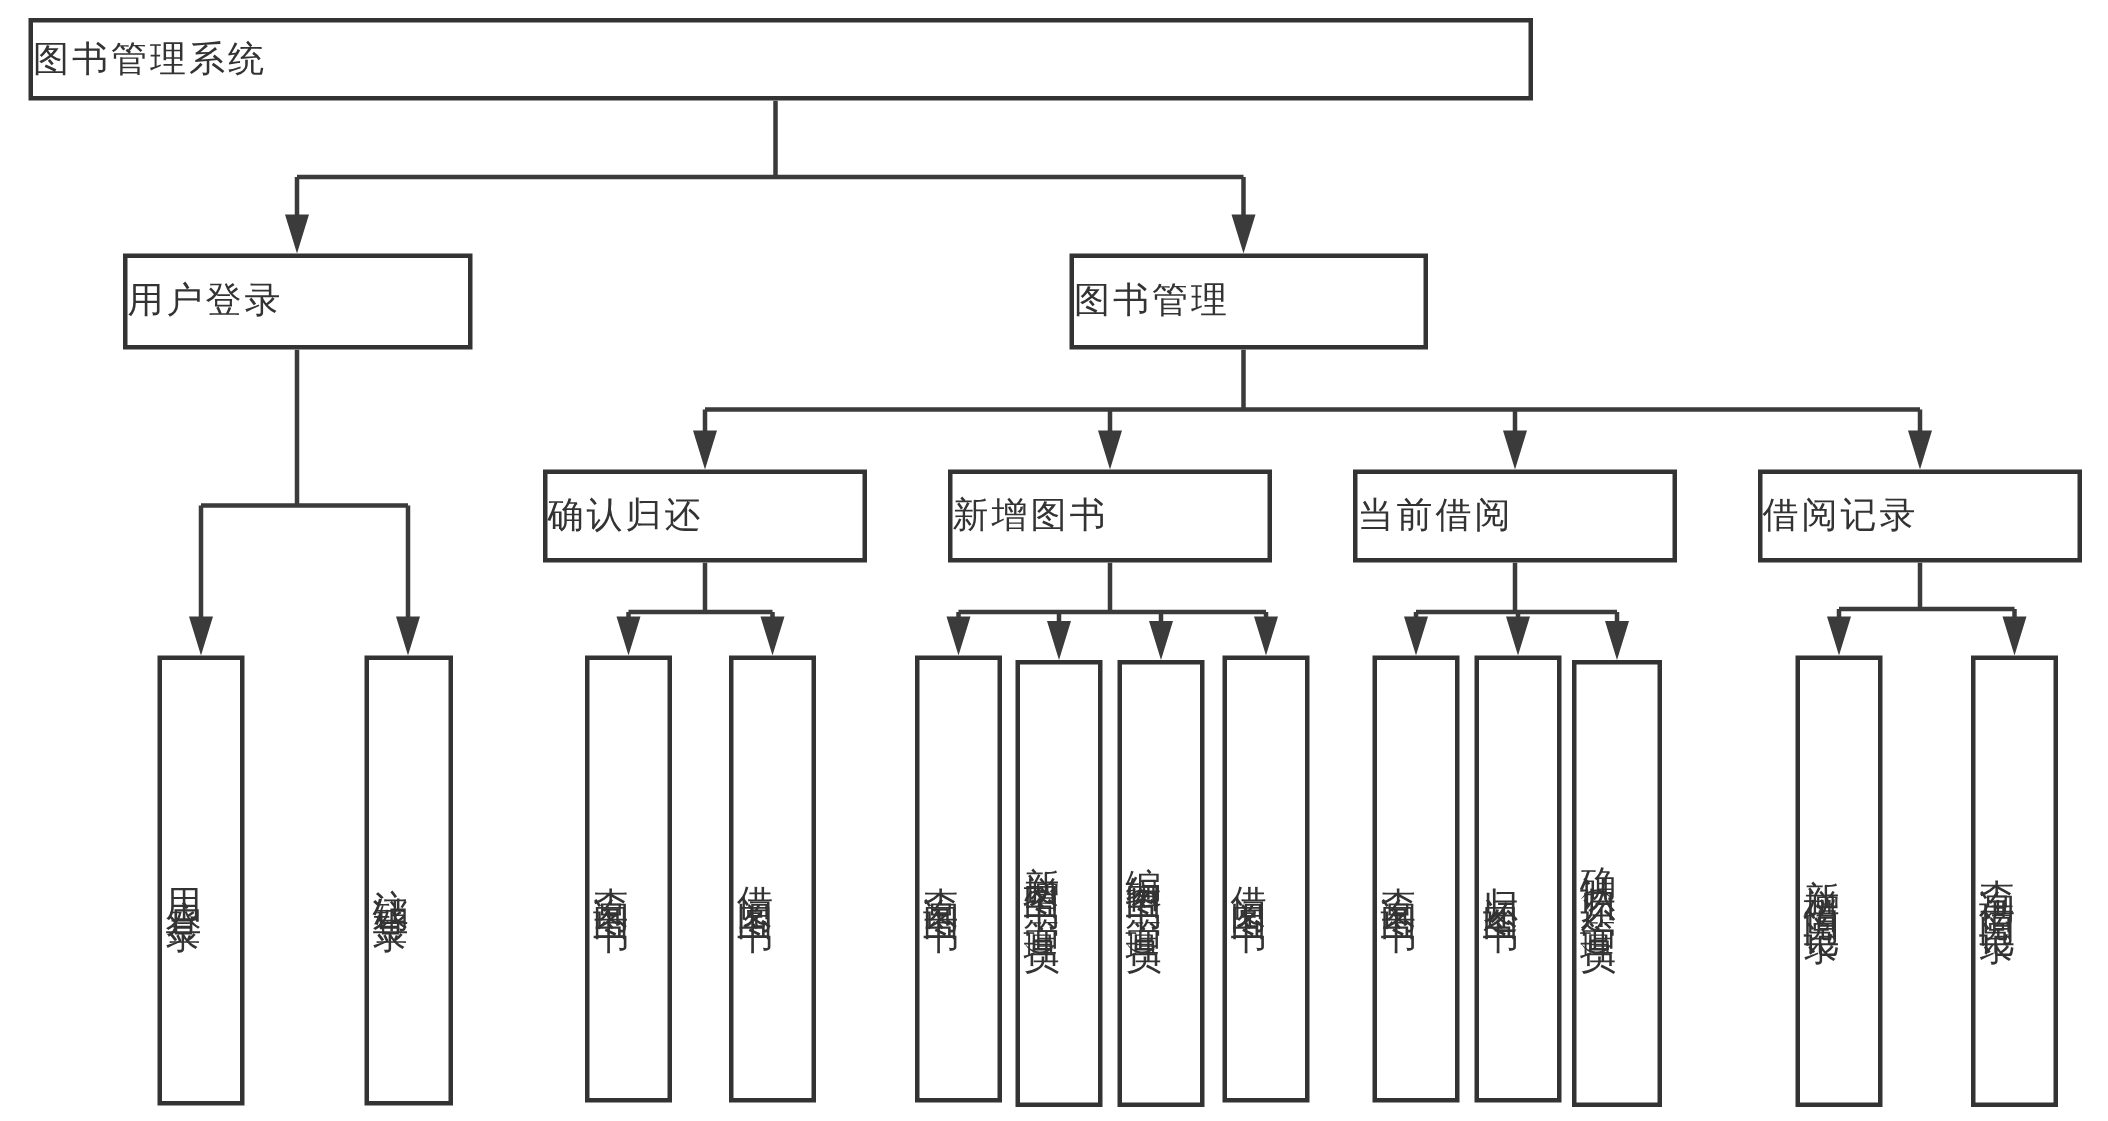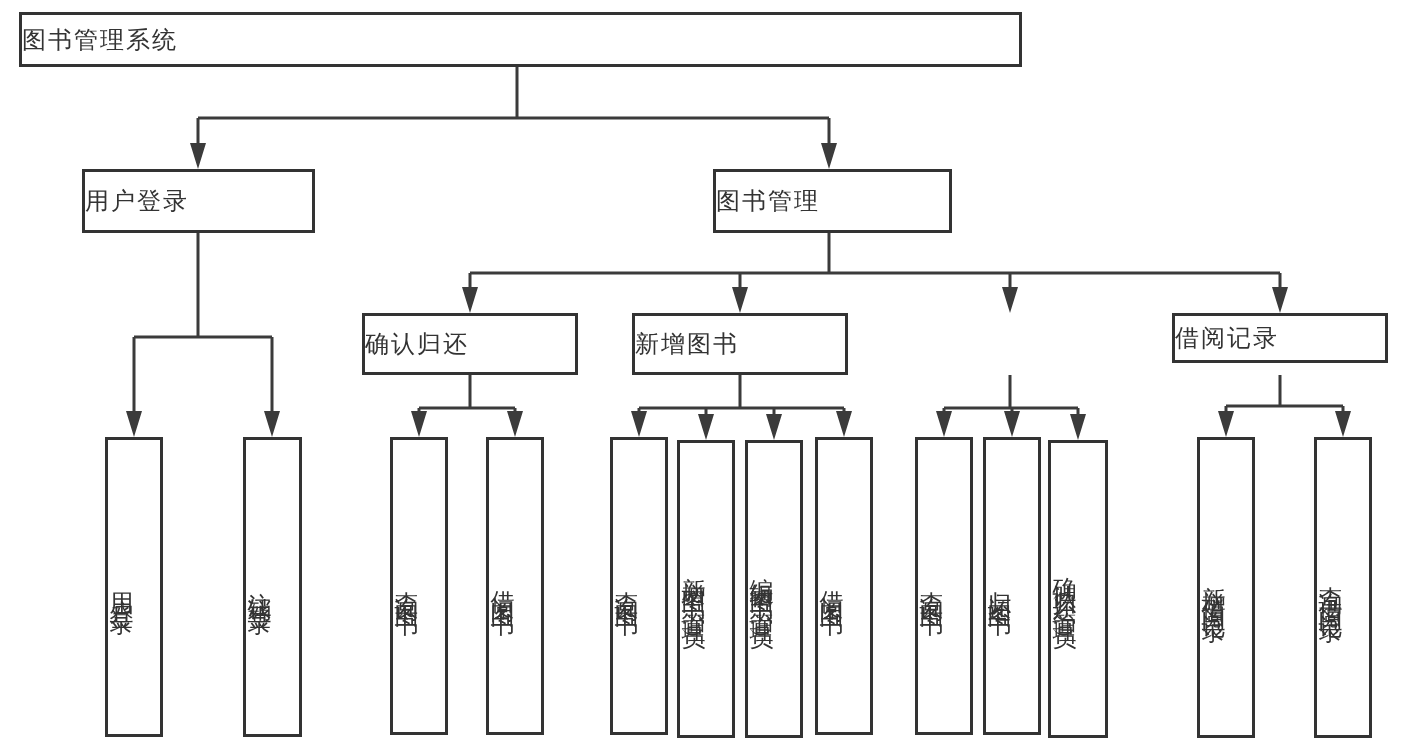--- a/index.html
+++ b/index.html
@@ -77,21 +77,24 @@
   <div class="box" style="left:713px;top:169px;width:239px;height:64px">
     <span class="lbl">图书管理</span>
   </div>
 
   <div class="box" style="left:362px;top:313px;width:216px;height:62px">
     <span class="lbl">确认归还</span>
   </div>
   <div class="box" style="left:632px;top:313px;width:216px;height:62px">
     <span class="lbl">新增图书</span>
   </div>
-  <div class="box" style="left:1172px;top:313px;width:216px;height:50px">
+  <div class="box" style="left:902px;top:313px;width:216px;height:62px">
+    <span class="lbl">当前借阅</span>
+  </div>
+  <div class="box" style="left:1172px;top:313px;width:216px;height:62px">
     <span class="lbl">借阅记录</span>
   </div>
 
   <div class="box" style="left:105px;top:437px;width:58px;height:300px">
     <span class="vlbl">用户登录</span>
   </div>
   <div class="box" style="left:243px;top:437px;width:59px;height:300px">
     <span class="vlbl">注销登录</span>
   </div>
 

